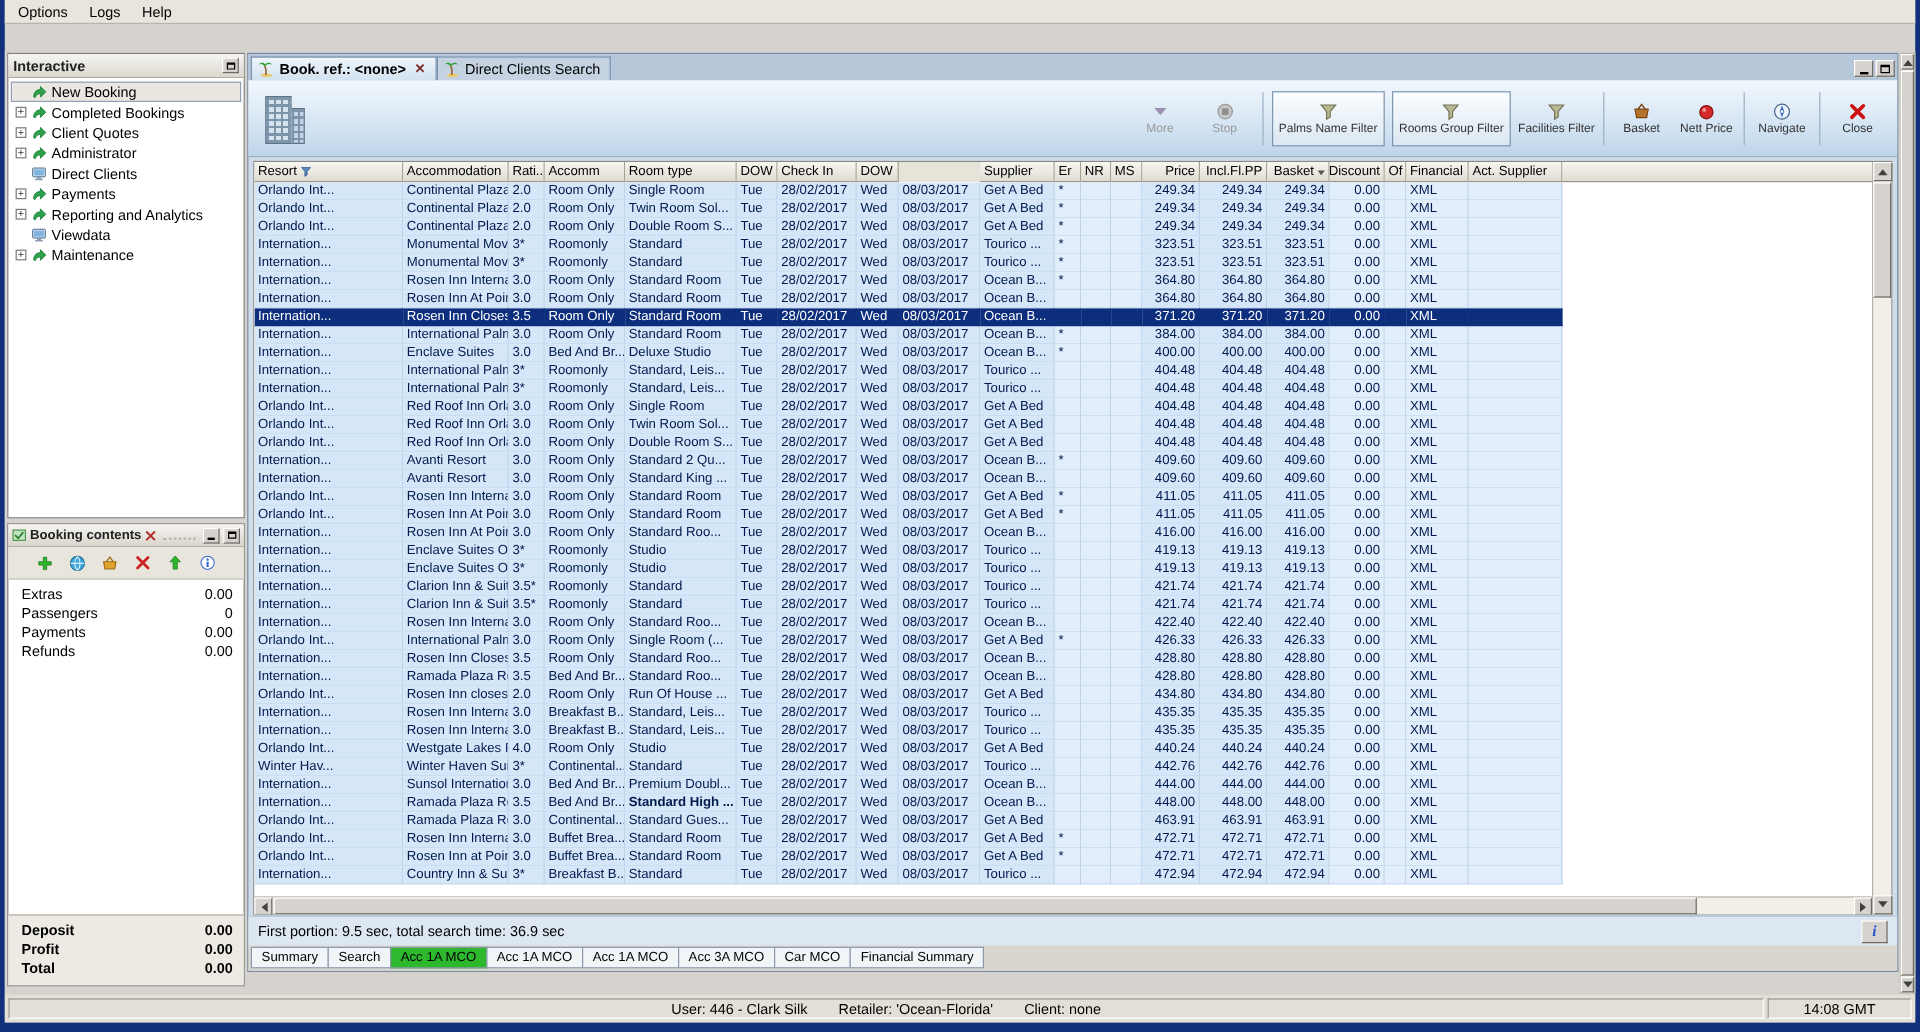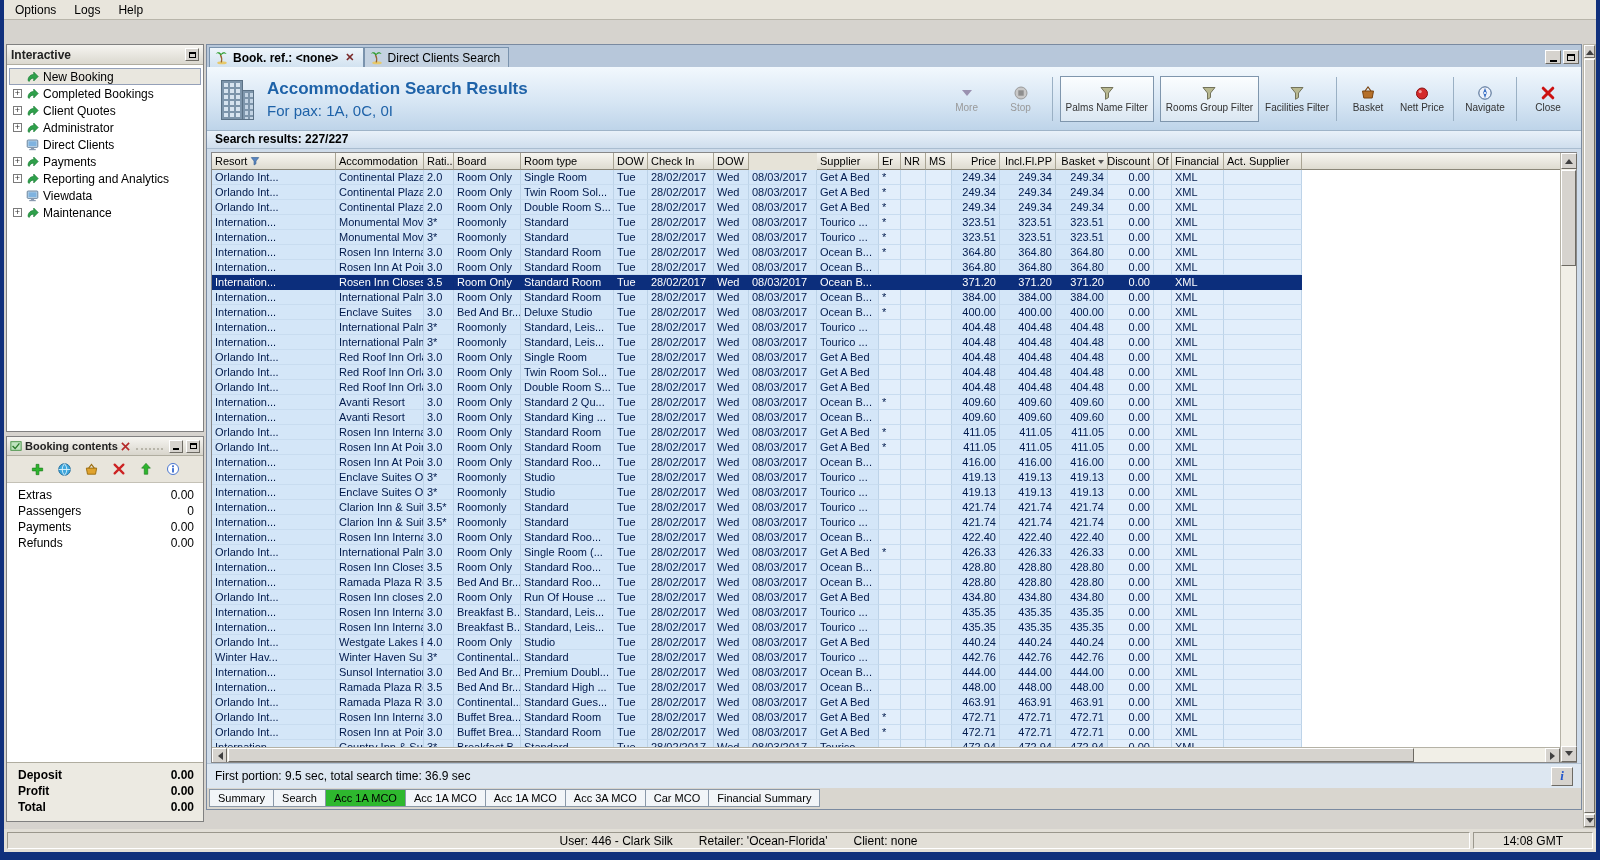--- a/index.html
+++ b/index.html
@@ -414,24 +414,20 @@
                 <span class="g-box"></span>
               </span>
             </span>
           </div>
 
         <div class="m-header">
           <div class="bld">
             <div class="bld-main"></div>
               <div class="bld-side"></div>
           </div>
-          <div class="m-titles">
-            <div class="m-title">Accommodation Search Results</div>
-            <div class="m-subtitle">For pax: 1A, 0C, 0I</div>
-          </div>
           <div class="m-toolbar" id="m-toolbar">
               <div class="tool-btn disabled">
                 <span class="icon">
                   <svg viewBox="0 0 16 16" width="16" height="16">
                     <path d="M3 5h10l-5 6z" fill="#9a91b0"></path>
                   </svg>
                 </span>
                 <div class="tool-label">More</div>
               </div>
               <div class="tool-btn disabled">
@@ -503,41 +499,40 @@
                 <span class="icon">
                   <svg viewBox="0 0 16 16" width="16" height="16">
                     <path d="M3.2 3.2l9.6 9.6M12.8 3.2L3.2 12.8" stroke="#cc1111" stroke-width="3" stroke-linecap="round"></path>
                   </svg>
                 </span>
                 <div class="tool-label">Close</div>
               </div>
             </div>
         </div>
 
-        <div class="results-bar">Search results: 227/227</div>
 
         <div class="table-wrap">
           <div class="table-left">
             <div class="thead" id="thead">
                 <div class="th" style="width: 124px;">
                   <span class="th-label">Resort</span>
                   <span class="icon">
                     <svg viewBox="0 0 16 16" width="10" height="10">
                       <path d="M2 2.5h12L9.5 8v4.5l-3 1.8V8z" fill="#5b87c2" stroke="#2e5a8f"></path>
                     </svg>
                   </span>
                 </div>
                 <div class="th" style="width: 88px;">
                   <span class="th-label">Accommodation</span>
                 </div>
                 <div class="th" style="width: 30px;">
                   <span class="th-label">Rati...</span>
                 </div>
                 <div class="th" style="width: 67px;">
-                  <span class="th-label">Board</span>
+                  <span class="th-label">Accomm</span>
                 </div>
                 <div class="th" style="width: 93px;">
                   <span class="th-label">Room type</span>
                 </div>
                 <div class="th" style="width: 34px;">
                   <span class="th-label">DOW</span>
                 </div>
                 <div class="th" style="width: 66px;">
                   <span class="th-label">Check In</span>
                 </div>
@@ -1330,21 +1325,21 @@
                   <div class="td right light" style="width: 46px;">0.00</div>
                   <div class="td light" style="width: 18px;"></div>
                   <div class="td light" style="width: 52px;">XML</div>
                   <div class="td light" style="width: 78px;"></div>
                 </div>
                 <div class="tr">
                   <div class="td" style="width: 124px;">Internation...</div>
                   <div class="td" style="width: 88px;">Ramada Plaza Resort...</div>
                   <div class="td" style="width: 30px;">3.5</div>
                   <div class="td" style="width: 67px;">Bed And Br...</div>
-                  <div class="td" style="width: 93px;">Standard High ...</div>
+                  <div class="td" style="width: 93px; font-weight: bold;">Standard High ...</div>
                   <div class="td" style="width: 34px;">Tue</div>
                   <div class="td" style="width: 66px;">28/02/2017</div>
                   <div class="td" style="width: 35px;">Wed</div>
                   <div class="td" style="width: 68px;">08/03/2017</div>
                   <div class="td" style="width: 62px;">Ocean B...</div>
                   <div class="td light" style="width: 22px;"></div>
                   <div class="td light" style="width: 25px;"></div>
                   <div class="td light" style="width: 26px;"></div>
                   <div class="td right" style="width: 48px;">448.00</div>
                   <div class="td right" style="width: 56px;">448.00</div>

